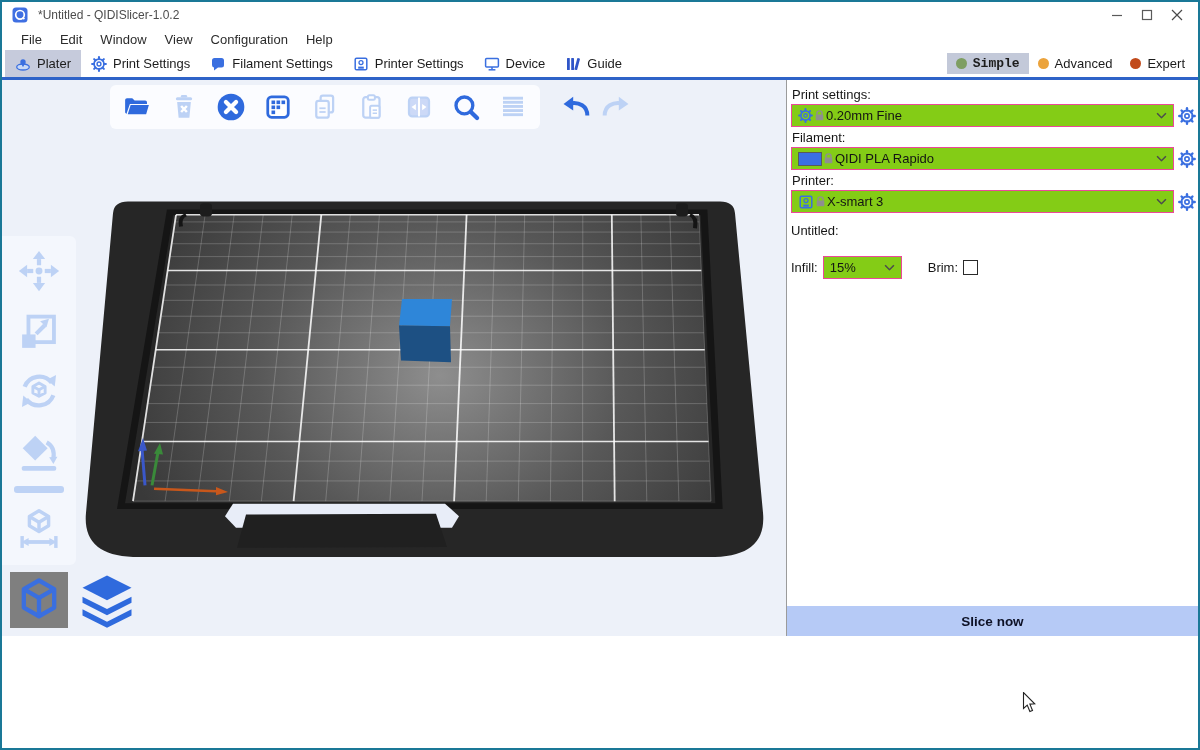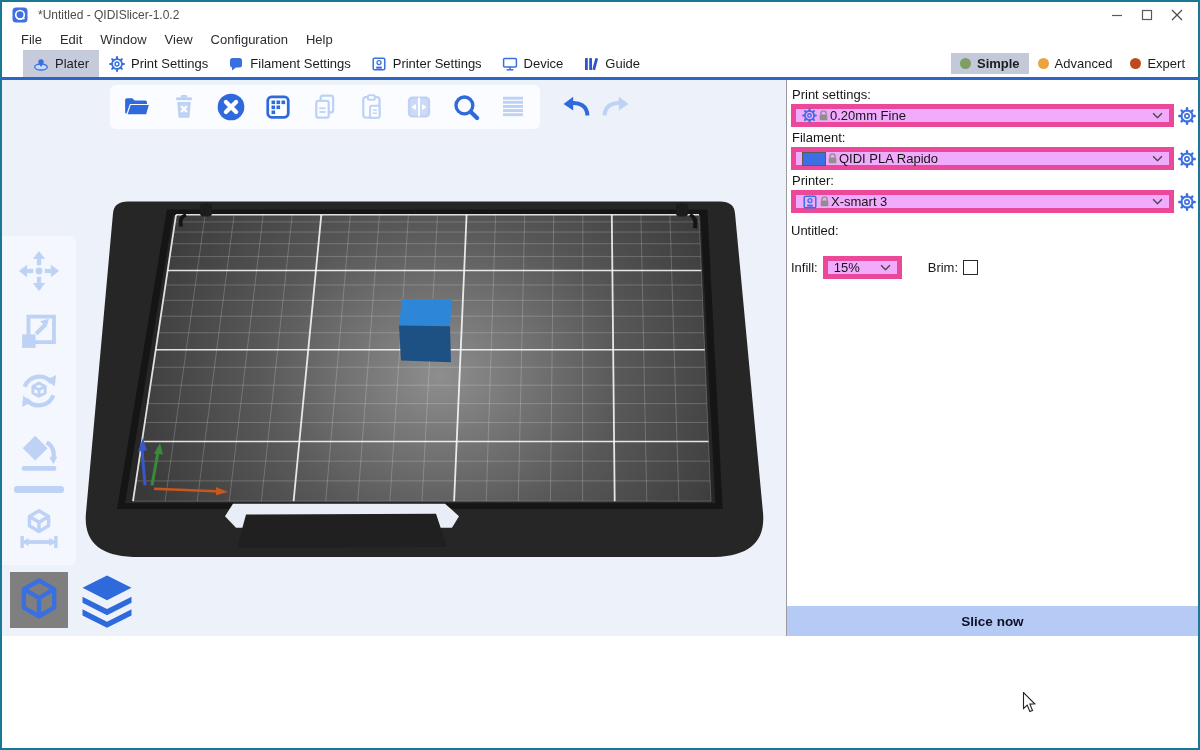--- a/index.html
+++ b/index.html
@@ -11,27 +11,27 @@
   .app-icon { width:16px; height:16px; margin:0 4px; }
   .title-text { font-size:12px; color:#4c4c4c; margin-left:6px; }
   .tb-spacer { flex:1; }
   .winbtn { width:30px; height:22px; display:flex; align-items:center; justify-content:center; color:#5a5a5a; }
 
   
   .menubar { height:22px; display:flex; align-items:center; padding-left:10px; background:#fff; }
   .menu-item { font-size:13px; color:#2c2c2c; padding:0 9px; }
 
   
-  .tabbar { height:30px; display:flex; align-items:stretch; background:#fff; border-bottom:3px solid #2e63c8; padding-left:21px; }
+  .tabbar { height:30px; display:flex; align-items:stretch; background:#fff; border-bottom:3px solid #2e63c8; padding-left:3px; }
   .tab { display:flex; align-items:center; gap:6px; padding:0 10px; font-size:13px; color:#1c1c1c; }
   .tab.active { background:#c6cbdc; }
   .tab svg { flex:none; }
   .modes { margin-left:auto; display:flex; align-items:center; margin-right:4px; }
   .mode { display:flex; align-items:center; gap:6px; padding:3px 9px; font-size:13px; color:#1c1c1c; }
-  .mode.active { background:#c3c9d9; font-weight:bold; }
+  .mode.active { background:#c3c9d9; font-weight:bold;font-family:Liberation Mono, monospace; }
   .dot { width:11px; height:11px; border-radius:50%; }
 
   
   .main { display:flex; height:556px; }
   .viewport { position:relative; flex:1; background:#edf1f9; overflow:hidden; }
   .scene { position:absolute; inset:0; width:100%; height:100%; }
 
   
   .top-toolbar { position:absolute; top:5px; left:108px; display:flex; align-items:center; }
   .tool-strip { display:flex; gap:11px; background:#fbfcff; border-radius:6px; padding:4px 9px; }
@@ -48,21 +48,21 @@
   
   .view-switch { position:absolute; left:8px; bottom:8px; display:flex; align-items:flex-end; gap:10px; }
   .vs-btn { width:58px; height:56px; display:flex; align-items:center; justify-content:center; }
   .vs-btn.active3d { background:#7f7f7f; }
 
   
   .right-panel { width:412px; background:#fff; border-left:1px solid #9b9b9b; display:flex; flex-direction:column; padding-top:4px; }
   .rp-content { padding:0 2px 0 4px; }
   .rp-label { font-size:13px; color:#161616; margin:3px 0 2px 1px; }
   .combo-row { display:flex; align-items:center; gap:4px; }
-  .combo { flex:1; height:23px; border:5px solid #ec4899; background:#f0abfc; display:flex; align-items:center; padding:0 6px; font-size:13px; color:#141414; }
+  .combo { flex:1; height:23px; border:1px solid #ec4899; background:#84cc16; display:flex; align-items:center; padding:0 6px; font-size:13px; color:#141414; }
   .combo .val { white-space:nowrap; }
   .combo .chev { margin-left:auto; }
   .gear-btn { width:18px; height:18px; color:#3a6fe0; flex:none; display:flex; }
   .swatch { width:24px; height:14px; border:1px solid #5a5a5a; flex:none; }
   .supports-row { display:flex; align-items:center; margin-top:10px; margin-right:22px; }
   .supports-row .rp-inline-label { font-size:13px; color:#161616; width:59px; }
   .infill-row { display:flex; align-items:center; margin-top:18px; }
   .infill-row .rp-inline-label { font-size:13px; color:#161616; }
   .combo.small { flex:none; width:79px; margin-left:5px; }
   .brim-label { margin-left:26px; }

